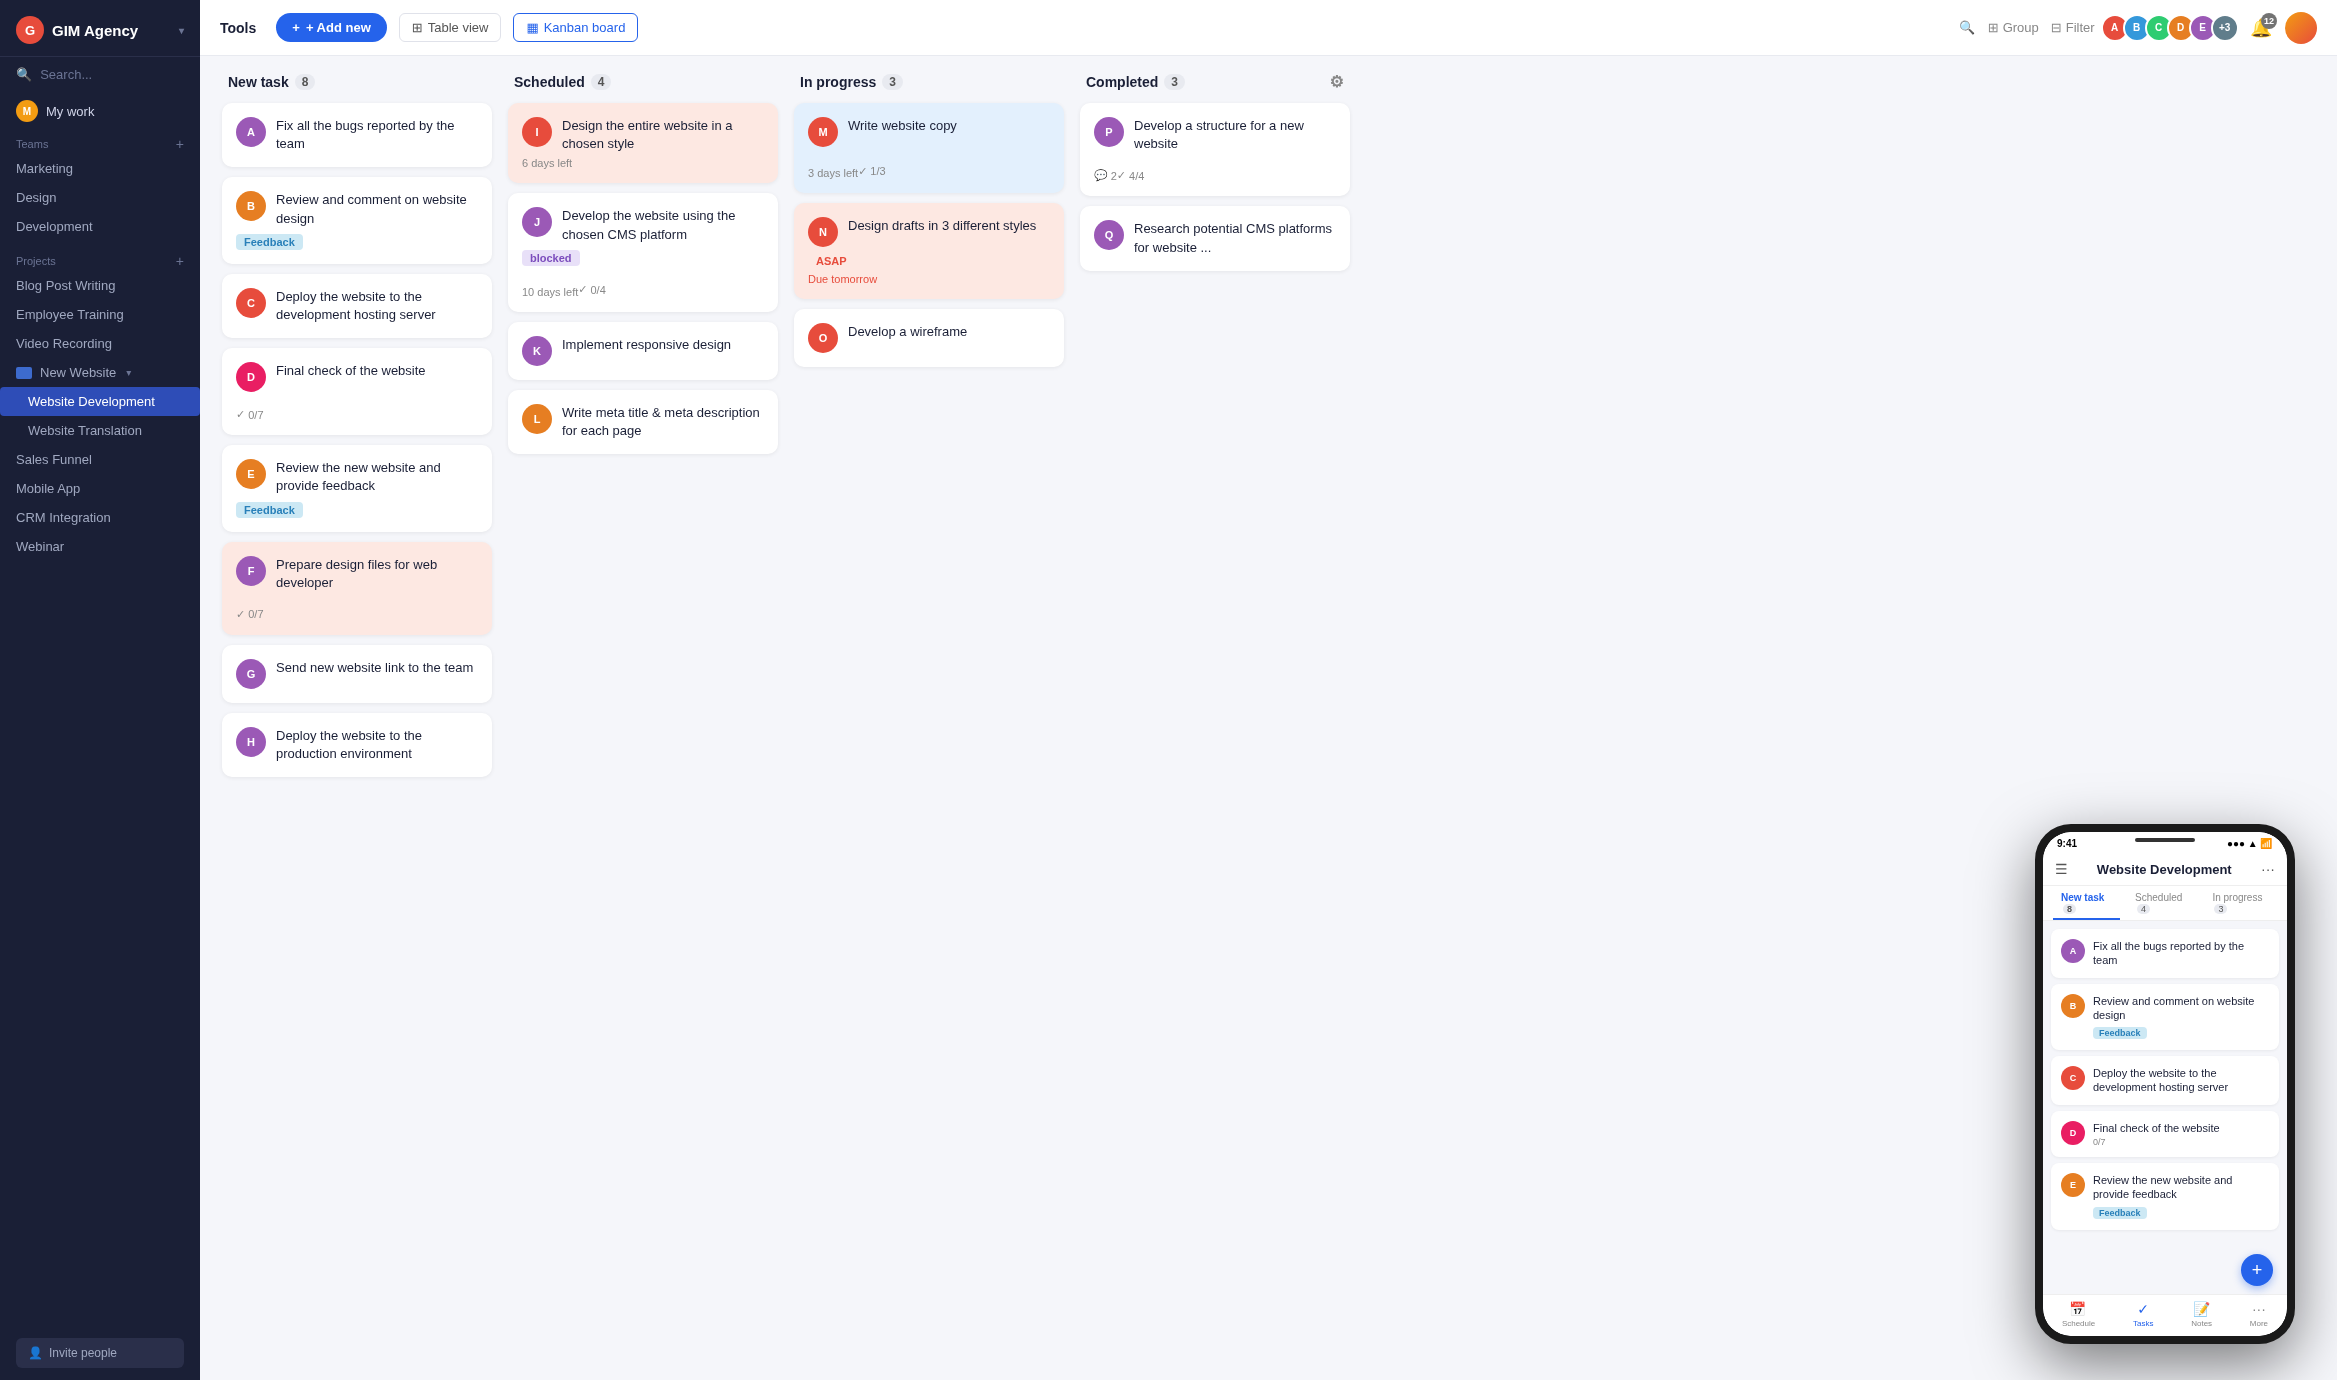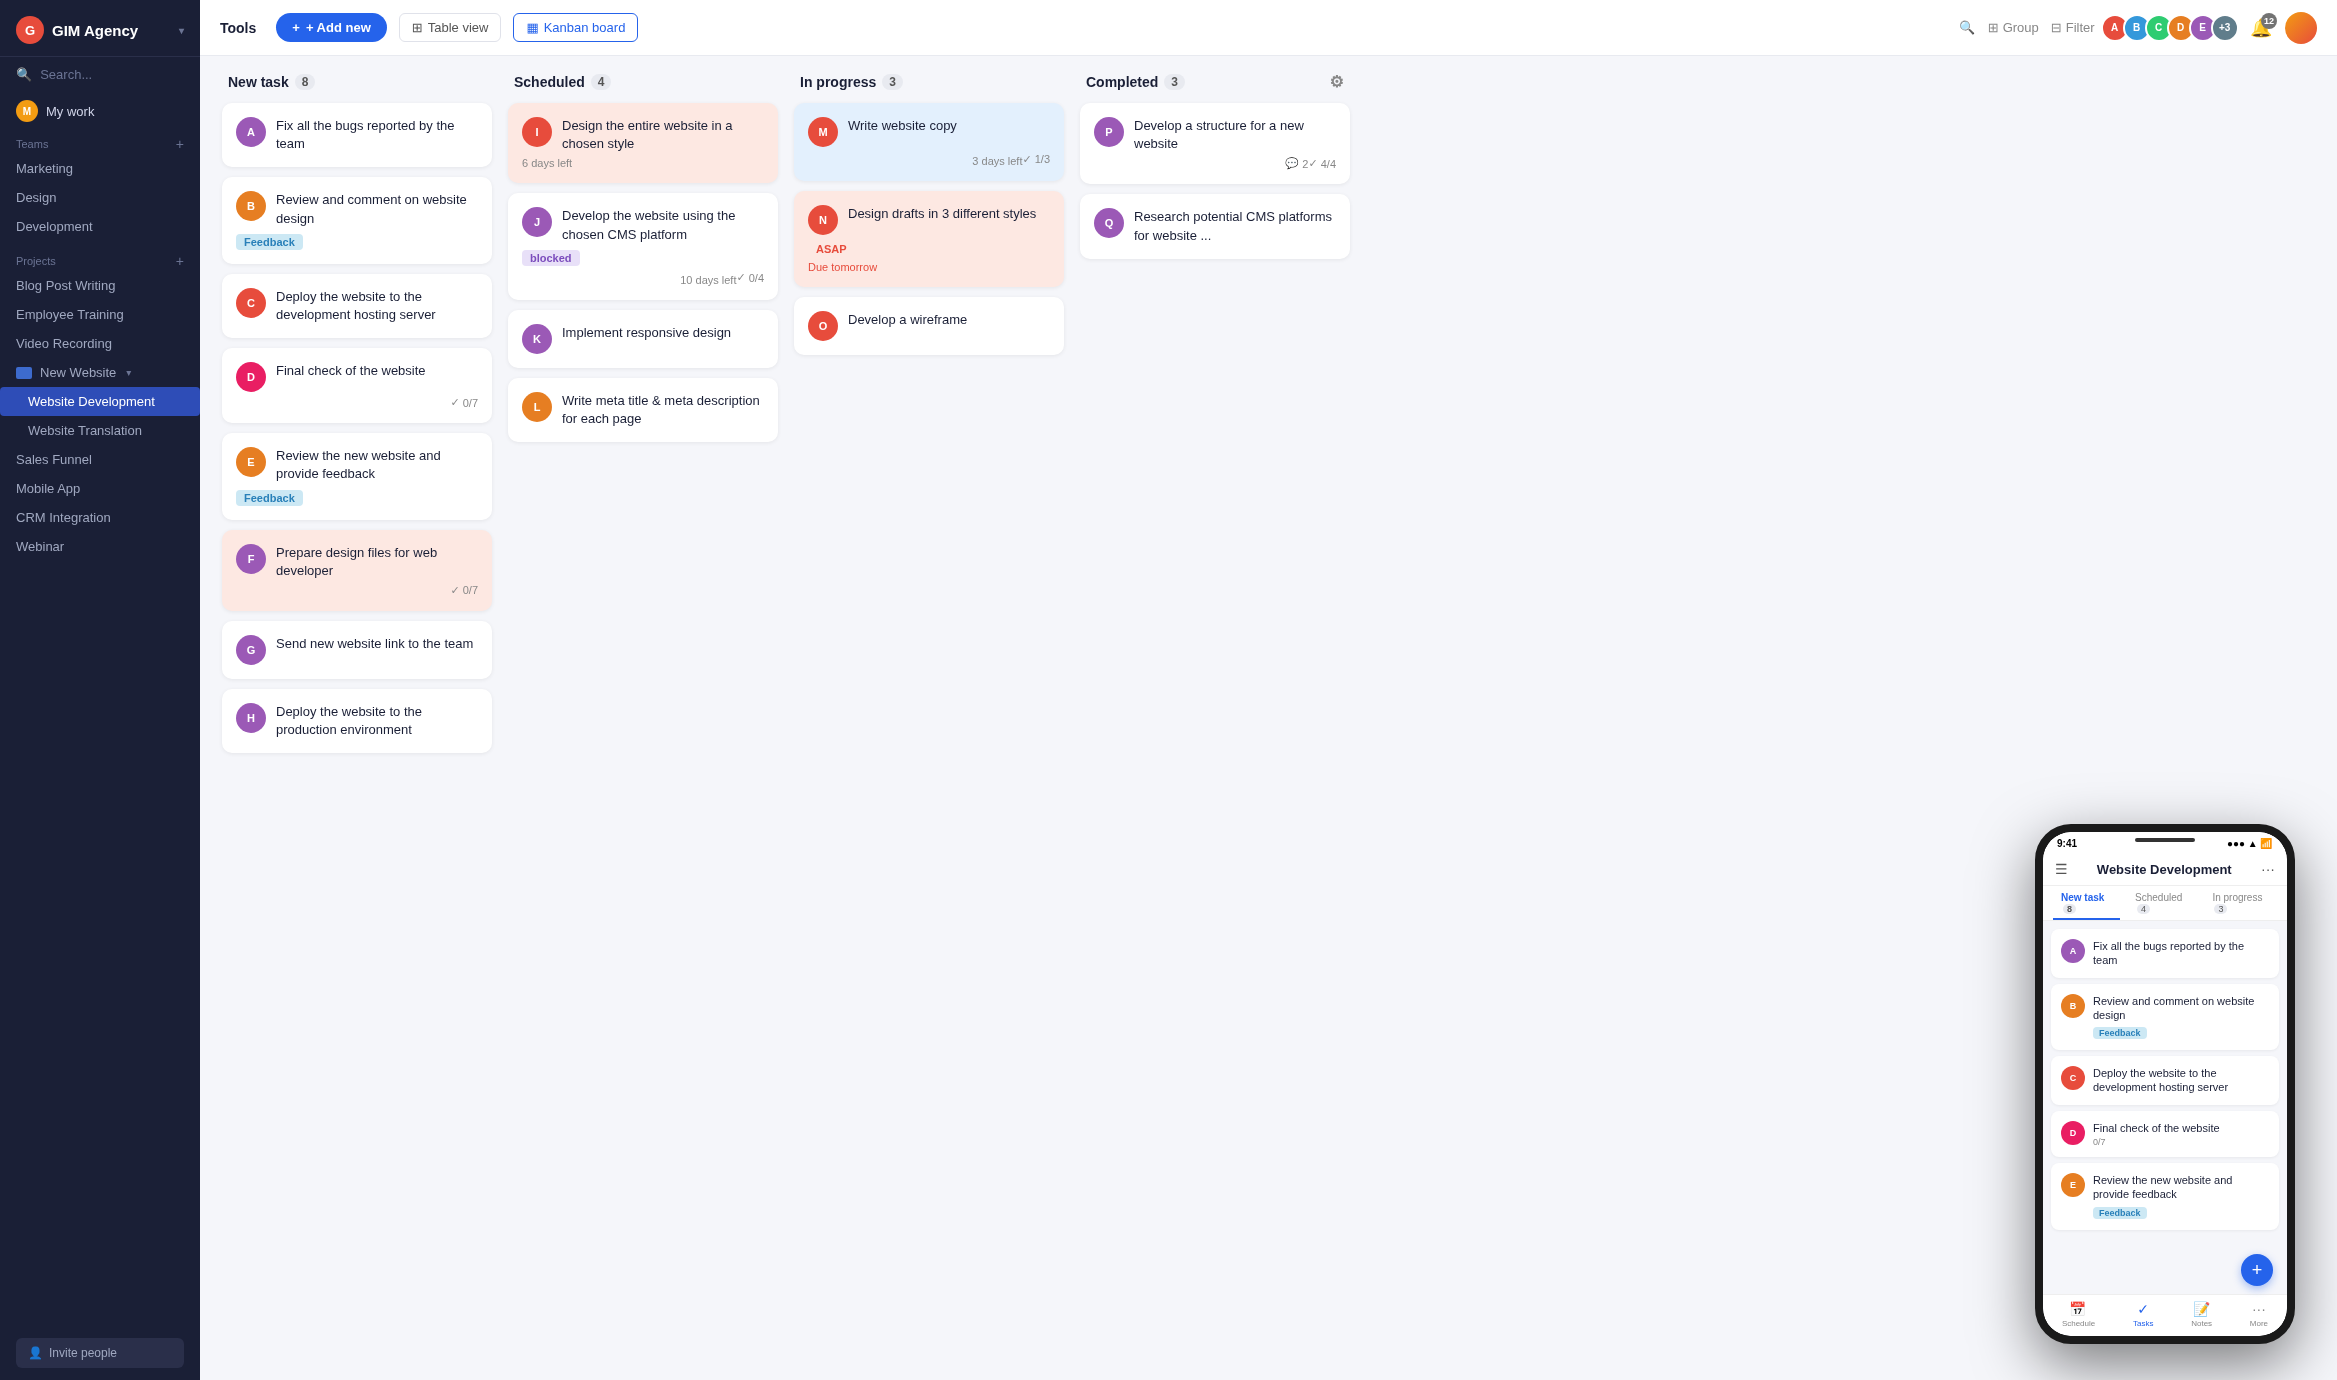--- a/index.html
+++ b/index.html
@@ -207,21 +207,21 @@
     .card.salmon { background: #fde8e2; }
     .card.blue-light { background: #e3f0fd; }
     .card-header { display: flex; align-items: flex-start; gap: 10px; }
     .card-avatar {
       width: 30px; height: 30px; border-radius: 50%;
       flex-shrink: 0;
       display: flex; align-items: center; justify-content: center;
       font-size: 11px; font-weight: 700; color: #fff;
     }
     .card-title { font-size: 13px; color: #1a1f36; font-weight: 500; line-height: 1.4; }
-    .card-meta { margin-top: 4px; display: flex; align-items: center; justify-content: flex-end; font-size: 11px; color: #888; }
+    .card-meta { margin-top: 16px; display: flex; align-items: center; justify-content: flex-start; font-size: 11px; color: #888; }
     .tag {
       display: inline-block;
       border-radius: 4px;
       padding: 2px 8px;
       font-size: 11px;
       font-weight: 600;
       margin-top: 6px;
     }
     .tag.feedback { background: #cce8f4; color: #2980b9; }
     .tag.blocked { background: #e8e0f8; color: #7c4dbd; }

